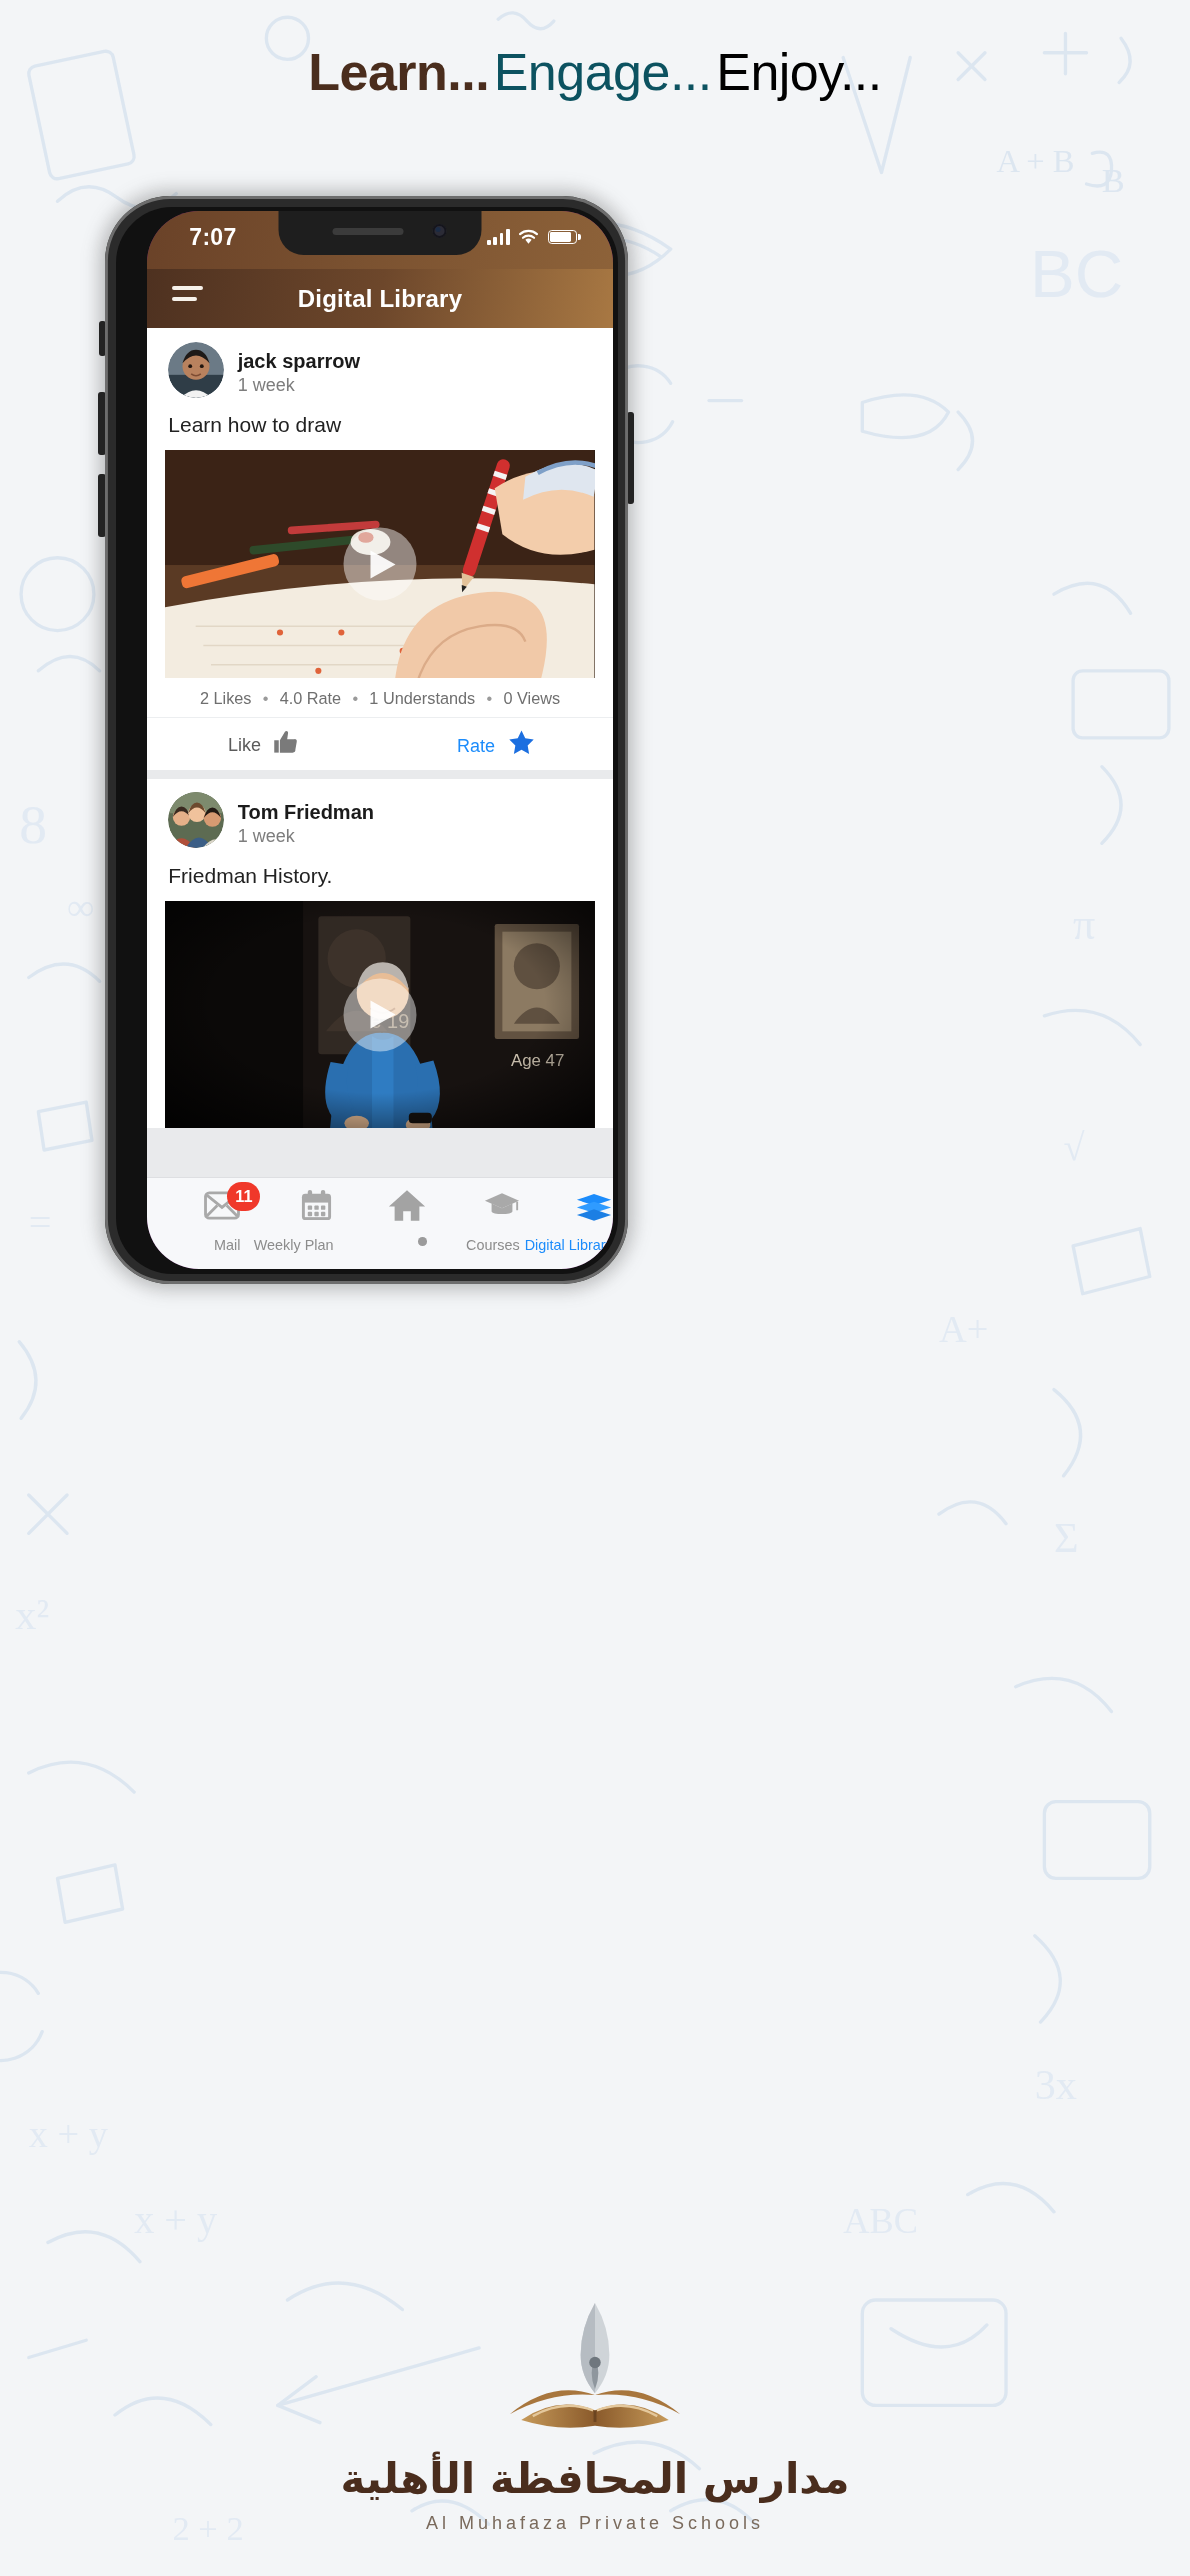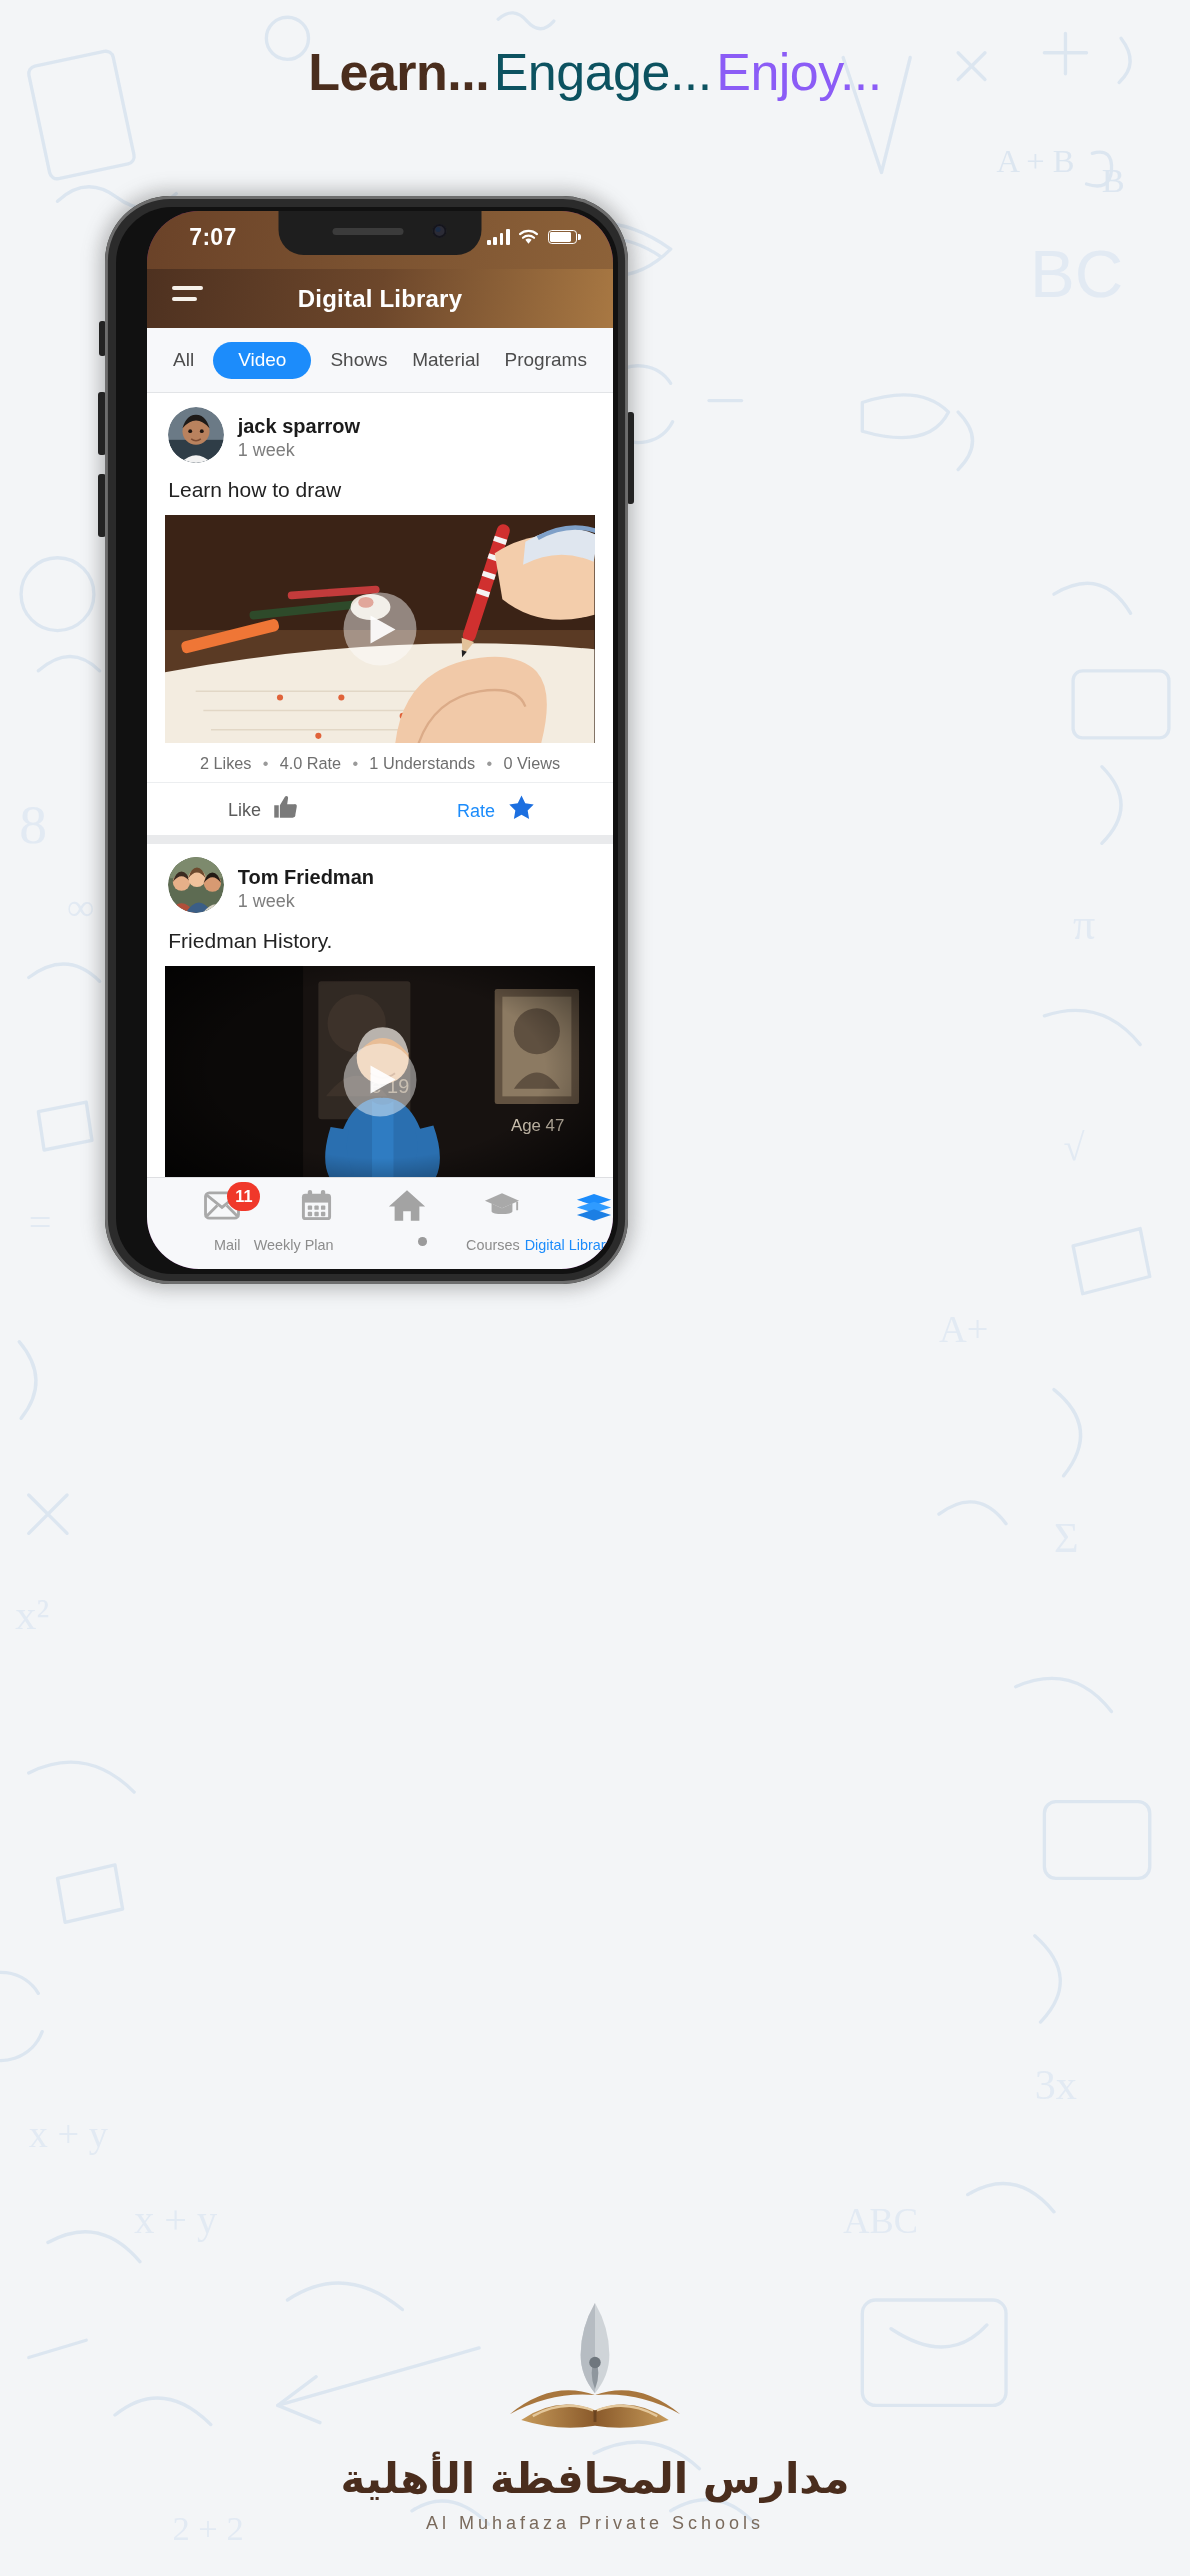--- a/index.html
+++ b/index.html
@@ -21,21 +21,21 @@
 
   
   #headline {
     position: absolute; top: 42px; left: 0; width: 1190px;
     text-align: center; z-index: 3;
     white-space: nowrap;
   }
   #headline span { font-size: 52px; letter-spacing: -0.5px; }
   .hl-learn  { font-weight: 700; color: #4a2d1d; }
   .hl-engage { font-weight: 400; color: #0c5260; }
-  .hl-enjoy  { font-weight: 400; color: #8b5cf6; }
+  .hl-enjoy  { font-weight: 400; color: #000000; }
 
   
   #phone {
     position: absolute;
     left: 105px; top: 196px;
     width: 523px; height: 1088px;
     z-index: 4;
   }
   .phone-shadow {
     position:absolute; inset:-5.7px;
@@ -360,27 +360,20 @@
       </div>
 
       <div class="appbar">
         <div class="hamburger">
               <b></b>
               <b></b>
             </div>
         <div class="appbar-title">Digital Library</div>
       </div>
 
-      <div class="tabs">
-        <div class="tab">All</div>
-        <div class="tab active">Video</div>
-        <div class="tab">Shows</div>
-        <div class="tab">Material</div>
-        <div class="tab">Programs</div>
-      </div>
 
       <div class="feed">
 
         <div class="card">
           <div class="card-head">
             <div class="avatar">
               <svg viewBox="0 0 58 58">
                 <defs>
                       <clipPath id="cp1">
                         <circle cx="29" cy="29" r="29"></circle>

